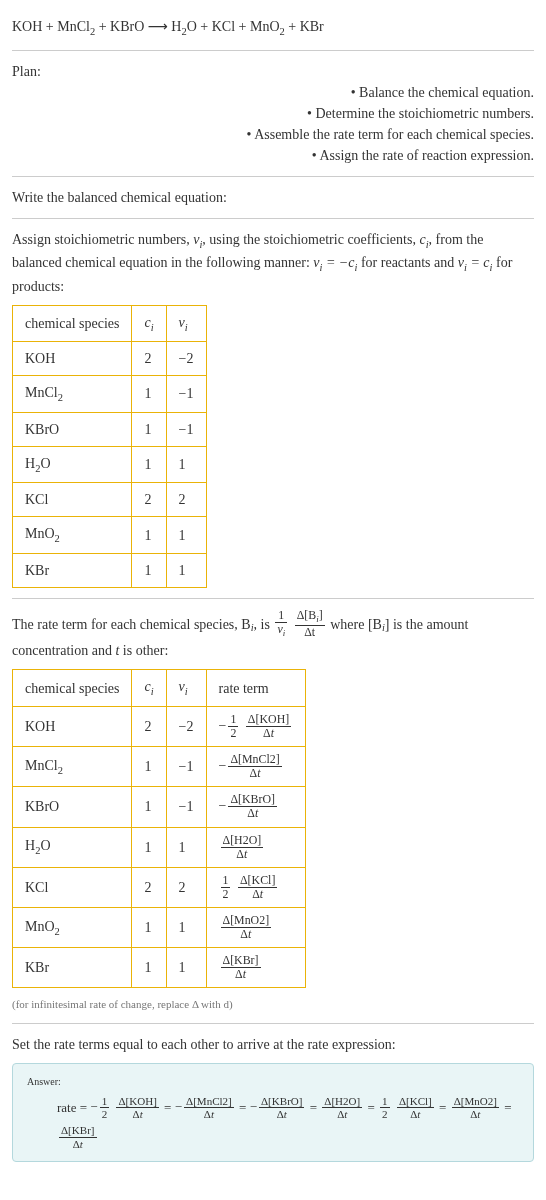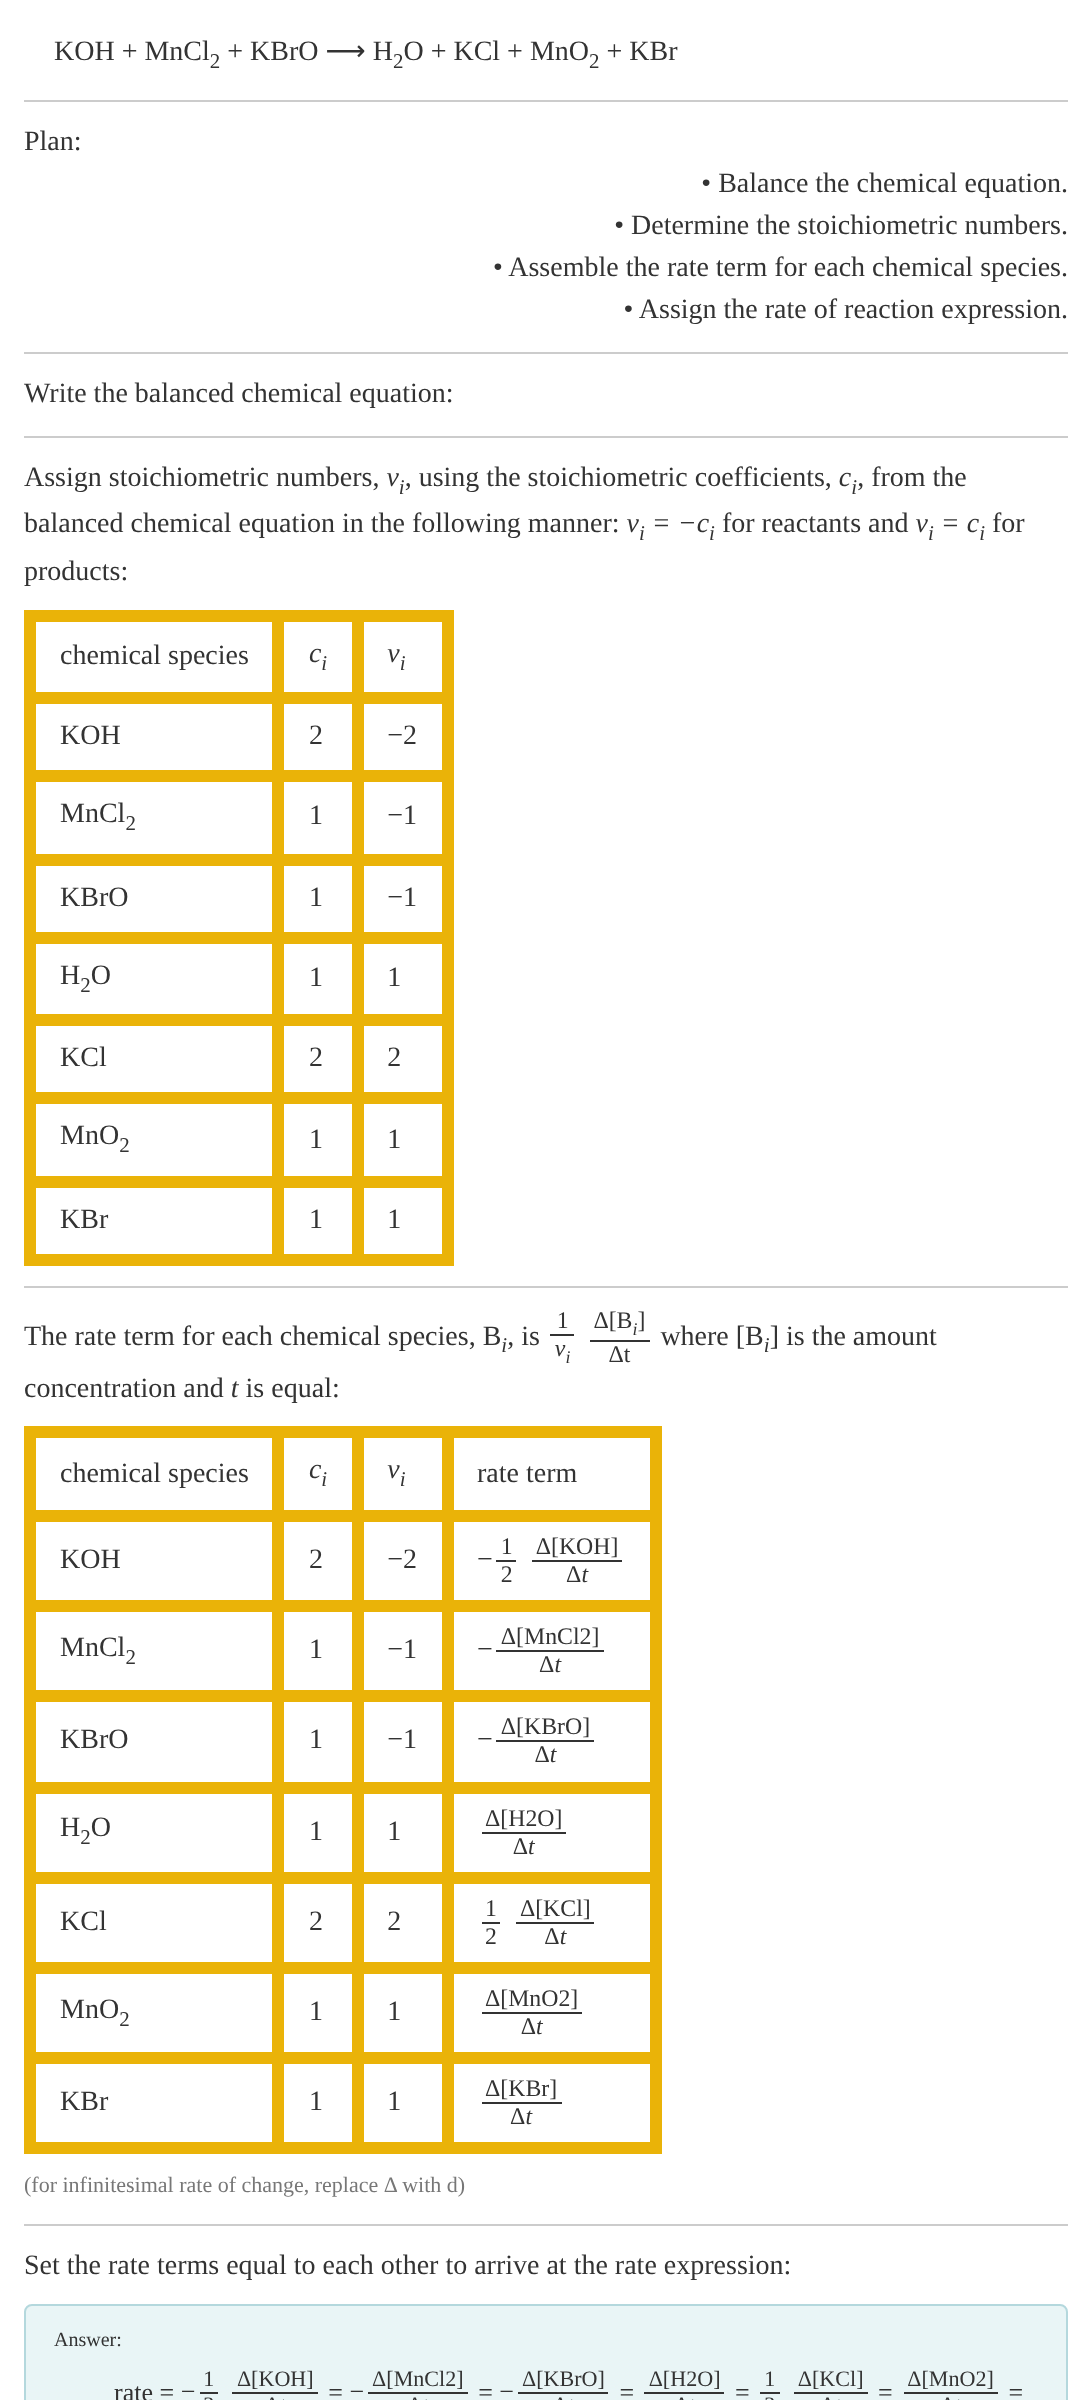--- a/index.html
+++ b/index.html
@@ -18,42 +18,42 @@
     }
     .section {
       margin-bottom: 6px;
     }
     hr {
       border: none;
       border-top: 1px solid #ccc;
       margin: 10px 0;
     }
     .equation {
-      margin: 6px 15px;
+      margin: 6px 0;
     }
     sub {
       font-size: 0.75em;
     }
     .plan-list {
       list-style: none;
       padding-left: 0;
     }
     .plan-list li {
       padding-left: 0;
       text-align: right;
     }
     .plan-list li::before {
       content: "• ";
     }
     table {
       border-collapse: collapse;
       margin: 8px 0;
     }
     th, td {
-      border: 6px solid #eab308;
+      border: 1px solid #eab308;
       padding: 6px 12px;
       text-align: left;
       font-weight: normal;
       margin-left: 38px;
     }
     th {
       background: #fff;
     }
     .center-col {
     }
@@ -187,21 +187,21 @@
   </table>
 </div>
 
 <hr>
 
 <div class="section">
   <div>
     <span class="mid-text">The rate term for each chemical species, B</span><sub class="math-i">i</sub><span class="mid-text">, is </span>
     <span class="frac"><span class="num">1</span><span class="den math-i"><span>ν</span><sub>i</sub></span></span>
     <span class="frac"><span class="num"><span>Δ[B</span><sub class="math-i">i</sub><span>]</span></span><span class="den">Δt</span></span>
-    <span class="mid-text"> where [B</span><sub class="math-i">i</sub><span class="mid-text">] is the amount concentration and </span><span class="math-i mid-text">t</span><span class="mid-text"> is equal:</span>
+    <span class="mid-text"> where [B</span><sub class="math-i">i</sub><span class="mid-text">] is the amount concentration and </span><span class="math-i mid-text">t</span><span class="mid-text"> is other:</span>
   </div>
   <table>
     <tbody>
         <tr>
       <th>chemical species</th>
       <th class="center-col"><span class="math-i"><span>c</span><sub>i</sub></span></th>
       <th class="center-col"><span class="math-i"><span>ν</span><sub>i</sub></span></th>
       <th>rate term</th>
     </tr>
     </tbody>

